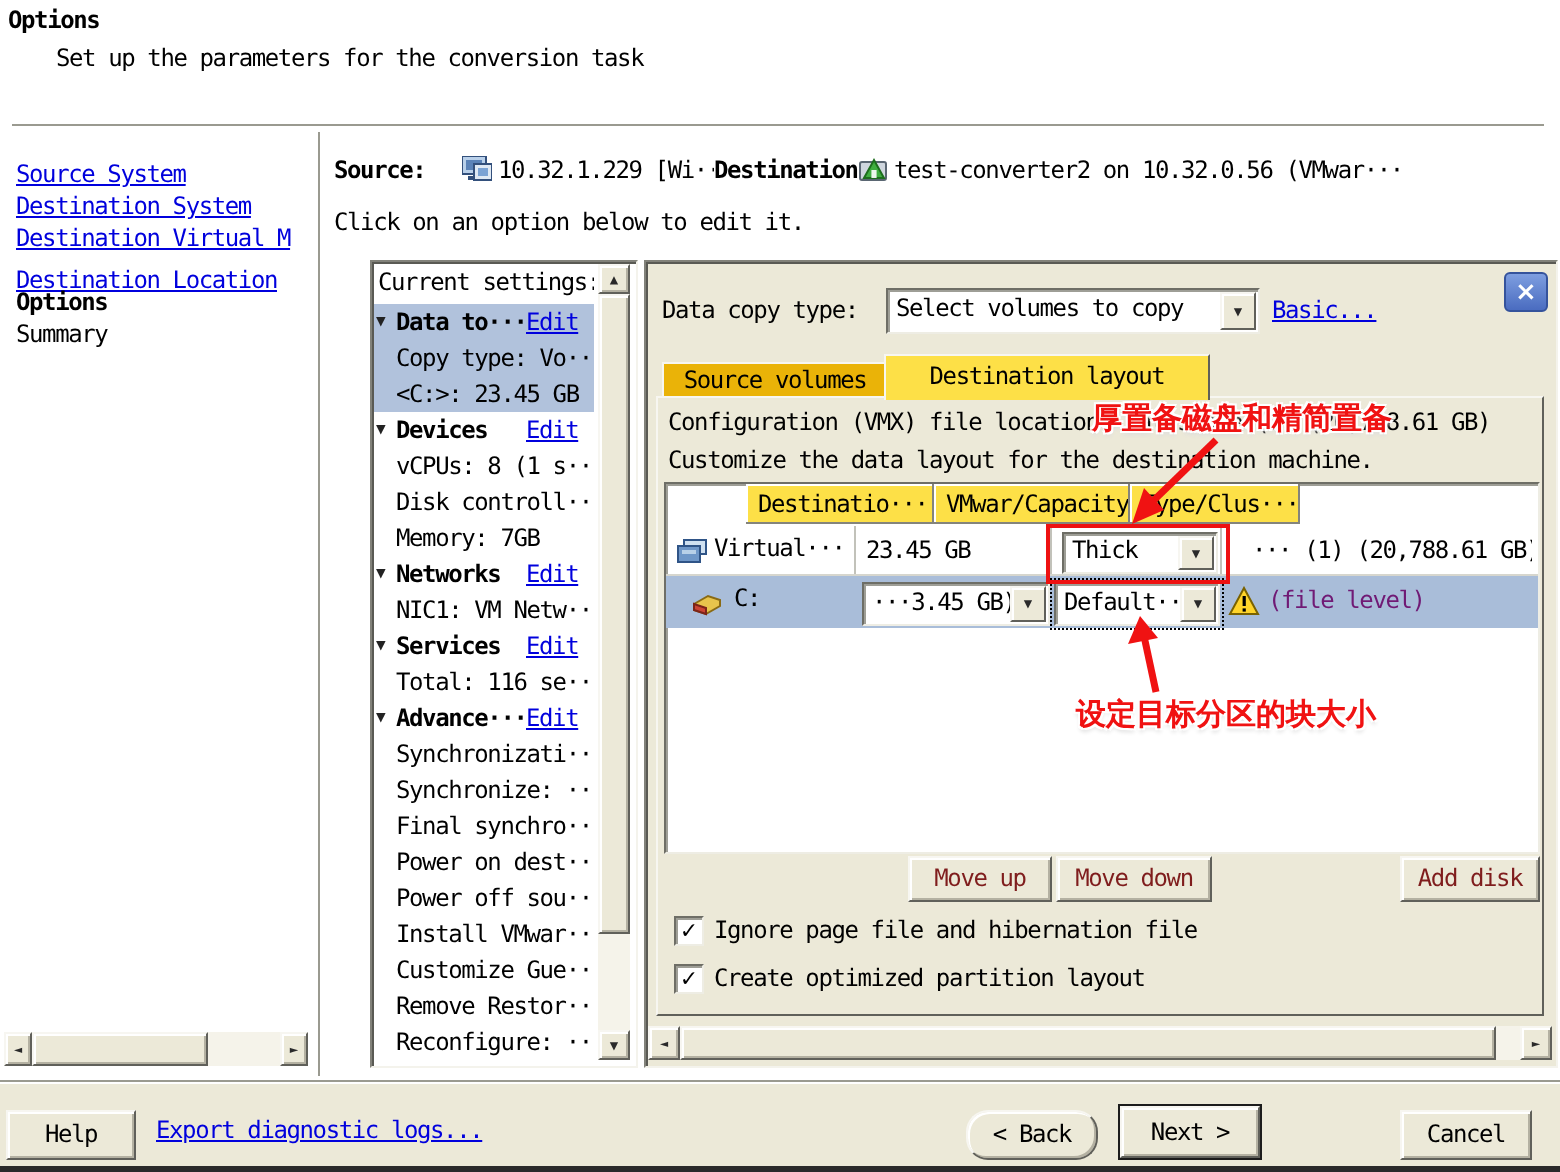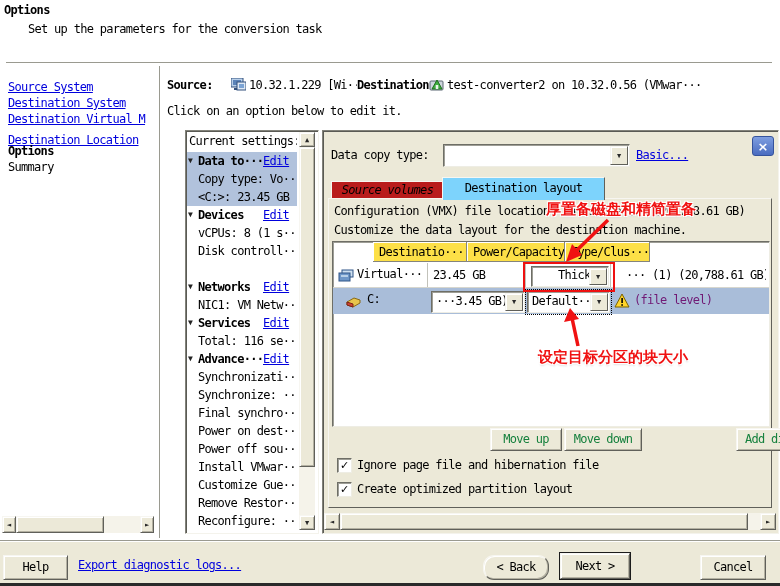--- a/index.html
+++ b/index.html
@@ -13,21 +13,21 @@
   .b{font-weight:bold;}
   .link{color:#0000dd;text-decoration:underline;cursor:pointer;}
   .nowrap{white-space:nowrap;overflow:hidden;}
   .sunkenpanel{border:1px solid;border-color:#82827a #f4f3ec #f4f3ec #82827a;
           box-shadow:inset 1px 1px 0 #5a5a54;}
   .field{background:#fff;border:1px solid;border-color:#6e6e66 #eeede4 #eeede4 #6e6e66;
           box-shadow:inset 1px 1px 0 #9e9e96;}
   .btn{background:#ece9d8;border:1px solid;border-color:#f7f6f1 #60605a #60605a #f7f6f1;
        box-shadow:inset 1px 1px 0 #fff, inset -1px -1px 0 #b4b1a2;
        text-align:center;cursor:pointer;}
-  .btn.disabled{color:#15803d;cursor:default;margin-left:36px;}
+  .btn.disabled{color:#7f1d1d;cursor:default;}
   .groove-h{border-top:1px solid #9a9a90;border-bottom:1px solid #ffffff;height:0;}
   .groove-v{border-left:1px solid #9a9a90;border-right:1px solid #ffffff;width:0;}
 
   
   .sb-btn{background:#ece9d8;border:1px solid;border-color:#f7f6f1 #60605a #60605a #f7f6f1;
           box-shadow:inset 1px 1px 0 #fff, inset -1px -1px 0 #b4b1a2;
           display:flex;align-items:center;justify-content:center;
           font-size:7px;letter-spacing:0;color:#2a2a2a;}
   .sb-track{background:#f5f3ea;}
   .sb-thumb{background:#ece9d8;border:1px solid;border-color:#f7f6f1 #60605a #60605a #f7f6f1;
@@ -44,23 +44,23 @@
   
   .combo{position:absolute;background:#fff;border:1px solid;border-color:#6e6e66 #eeede4 #eeede4 #6e6e66;
          box-shadow:inset 1px 1px 0 #9e9e96;}
   .combo .ctext{position:absolute;left:4px;top:0;right:18px;bottom:0;line-height:18px;white-space:nowrap;overflow:hidden;}
   .combo .cbtn{position:absolute;right:1px;top:1px;bottom:1px;width:16px;
          background:#ece9d8;border:1px solid;border-color:#f7f6f1 #60605a #60605a #f7f6f1;
          box-shadow:inset 1px 1px 0 #fff;display:flex;align-items:center;justify-content:center;
          font-size:7px;letter-spacing:0;color:#2a2a2a;}
 
   
-  .tab{position:absolute;background:#7dd3fc;border:1px solid;border-color:#f7f6f1 #60605a #ece9d8 #f7f6f1;
+  .tab{position:absolute;background:#fde047;border:1px solid;border-color:#f7f6f1 #60605a #ece9d8 #f7f6f1;
        border-bottom:none;text-align:center;}
-  .tab.inactive{background:#b91c1c;font-style:italic;}
+  .tab.inactive{background:#eab308;}
 
   
   .thcell{position:absolute;top:0;height:20px;line-height:20px;background:#fde047;
           border-right:1px solid #84847c;border-bottom:1px solid #84847c;
           box-shadow:inset 1px 1px 0 #fff;padding-left:6px;box-sizing:border-box;white-space:nowrap;overflow:hidden;margin-left:40px;}
   .cellline{position:absolute;width:1px;background:#c2c2ba;}
 
   .checkbox{position:absolute;width:13px;height:13px;background:#fff;
             border:1px solid;border-color:#6e6e66 #eeede4 #eeede4 #6e6e66;
             box-shadow:inset 1px 1px 0 #9e9e96;
@@ -143,20 +143,23 @@
     <span class="tri">▼</span>
     <span class="lbl b">Devices</span>
     <a class="edit link">Edit</a>
   </div>
   <div class="sline" style="top:93px;">
       <span class="lbl">vCPUs: 8 (1 s···</span>
     </div>
   <div class="sline" style="top:111px;">
       <span class="lbl">Disk controll···</span>
     </div>
+  <div class="sline" style="top:129px;">
+      <span class="lbl">Memory: 7GB</span>
+    </div>
 
   <div class="sline" style="top:147px;">
     <span class="tri">▼</span>
     <span class="lbl b">Networks</span>
     <a class="edit link">Edit</a>
   </div>
   <div class="sline" style="top:165px;">
       <span class="lbl">NIC1: VM Netw···</span>
     </div>
 
@@ -215,50 +218,51 @@
 </div>
 
 <div class="abs sunkenpanel" style="left:322px;top:130px;width:455px;height:402px;background:#ece9d8;"></div>
 
 <div class="close-x">
     <span>×</span>
   </div>
 
 <div class="abs" style="left:331px;top:148px;text-align:right;">Data copy type:</div>
 <div class="combo" style="left:443px;top:144px;width:185px;height:21px;">
+  <div class="ctext">Select volumes to copy</div>
   <div class="cbtn">
       <span>▼</span>
     </div>
 </div>
 <div class="abs link" style="left:636px;top:148px;">Basic...</div>
 
 <div class="tab inactive" style="left:331px;top:181px;width:111px;height:17px;line-height:17px;"><span>Source volumes</span></div>
 <div class="tab" style="left:442px;top:177px;width:161px;height:22px;line-height:20px;z-index:3;"><span>Destination layout</span></div>
 
 <div class="abs" style="left:328px;top:198px;width:444px;height:310px;background:#ece9d8;
      border:1px solid;border-color:#f7f6f1 #60605a #60605a #f7f6f1;box-sizing:border-box;z-index:2;">
   <div class="abs nowrap" style="left:5px;top:5px;width:432px;">Configuration (VMX) file location: datastore (1) (20,788.61 GB)</div>
   <div class="abs nowrap" style="left:5px;top:24px;width:432px;">Customize the data layout for the destination machine.</div>
 
   <div class="abs field" style="left:3px;top:42px;width:436px;height:184px;box-sizing:content-box;">
 
     <div class="thcell" style="left:0;width:94px;">Destinatio···</div>
-    <div class="thcell" style="left:94px;width:98px;">Power/Capacity</div>
+    <div class="thcell" style="left:94px;width:98px;">VMwar/Capacity</div>
     <div class="thcell" style="left:192px;width:85px;">Type/Clus···</div>
 
     <div class="abs" style="left:0;top:21px;width:436px;height:25px;border-bottom:1px solid #d6d6ce;box-sizing:border-box;">
       <svg class="abs" style="left:5px;top:6px;" width="16" height="13">
         <rect x="4" y="1" width="11" height="7" fill="#cfe0f0" stroke="#2f5487"></rect>
         <rect x="1" y="4" width="11" height="8" fill="#6f97c8" stroke="#2f5487"></rect>
         <rect x="3" y="6" width="7" height="2" fill="#b8d0e8"></rect>
       </svg>
       <div class="abs nowrap" style="left:24px;top:4px;width:68px;">Virtual···</div>
       <div class="abs nowrap" style="left:100px;top:5px;width:88px;">23.45 GB</div>
       <div class="combo" style="left:198px;top:3px;width:76px;height:19px;">
-        <div class="ctext" style="line-height:17px;margin-left:22px;">Thick</div>
+        <div class="ctext" style="line-height:17px;">Thick</div>
         <div class="cbtn">
             <span>▼</span>
           </div>
       </div>
       <div class="abs nowrap" style="left:293px;top:5px;width:140px;">··· (1) (20,788.61 GB)</div>
       <div class="cellline" style="left:94px;top:0;height:24px;"></div>
       <div class="cellline" style="left:192px;top:0;height:24px;"></div>
       <div class="cellline" style="left:277px;top:0;height:24px;"></div>
     </div>
 

